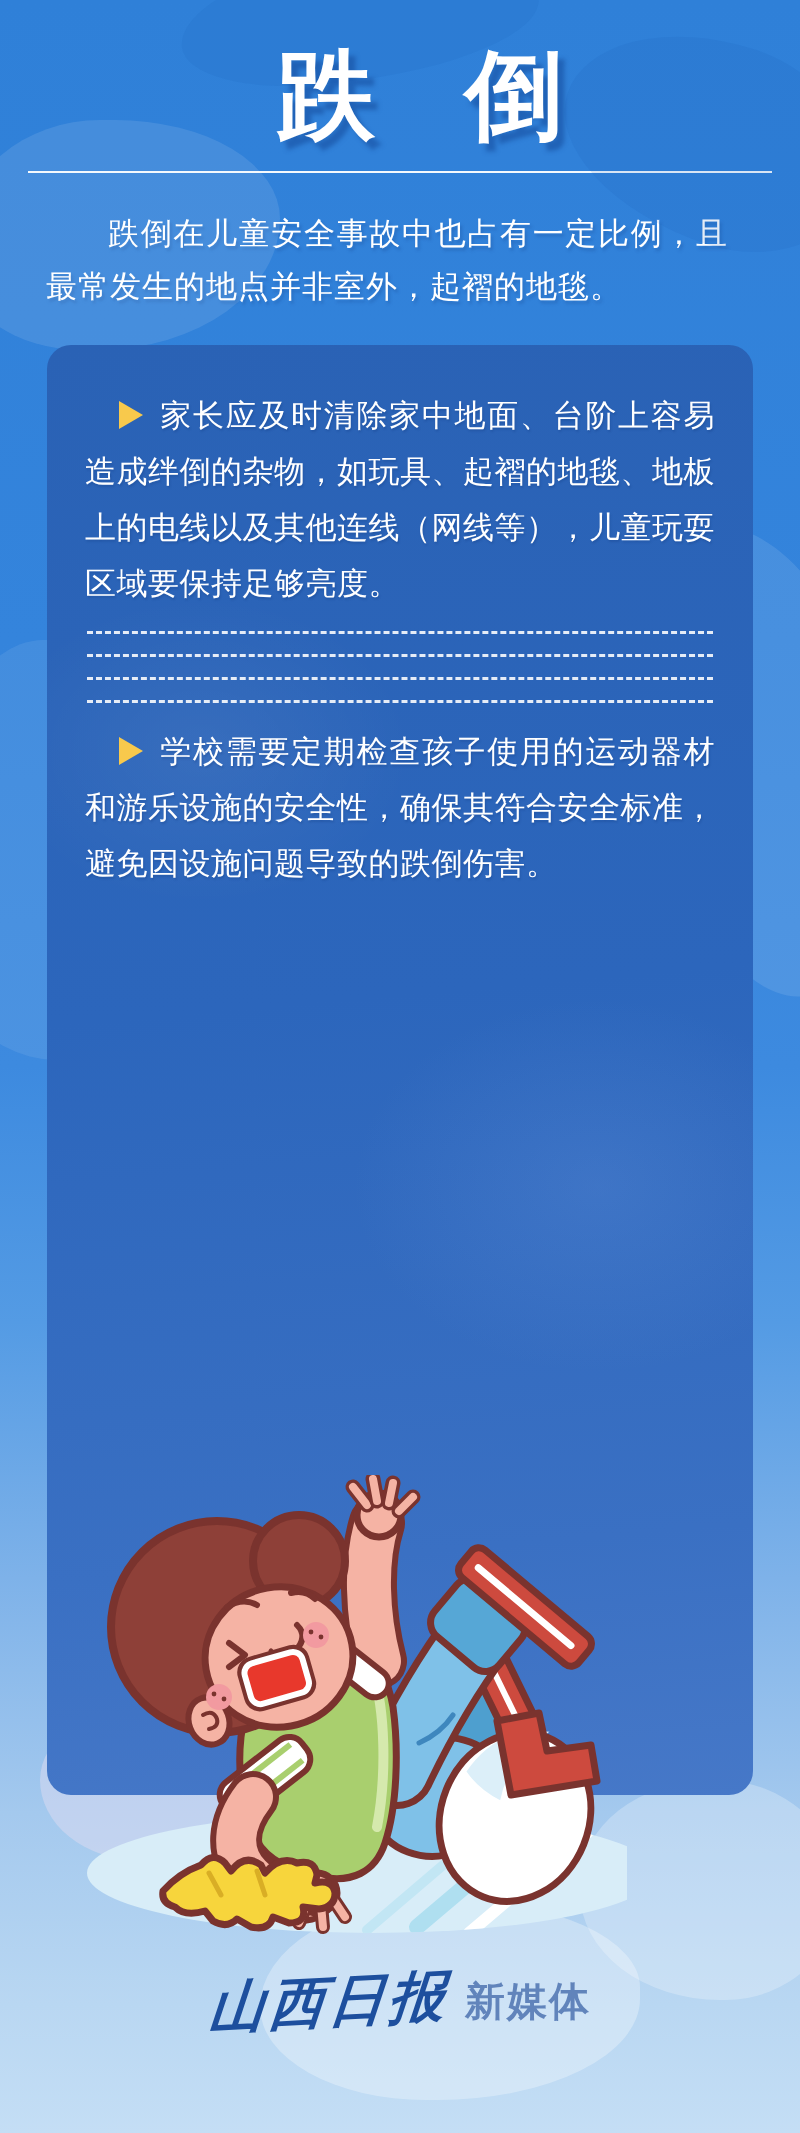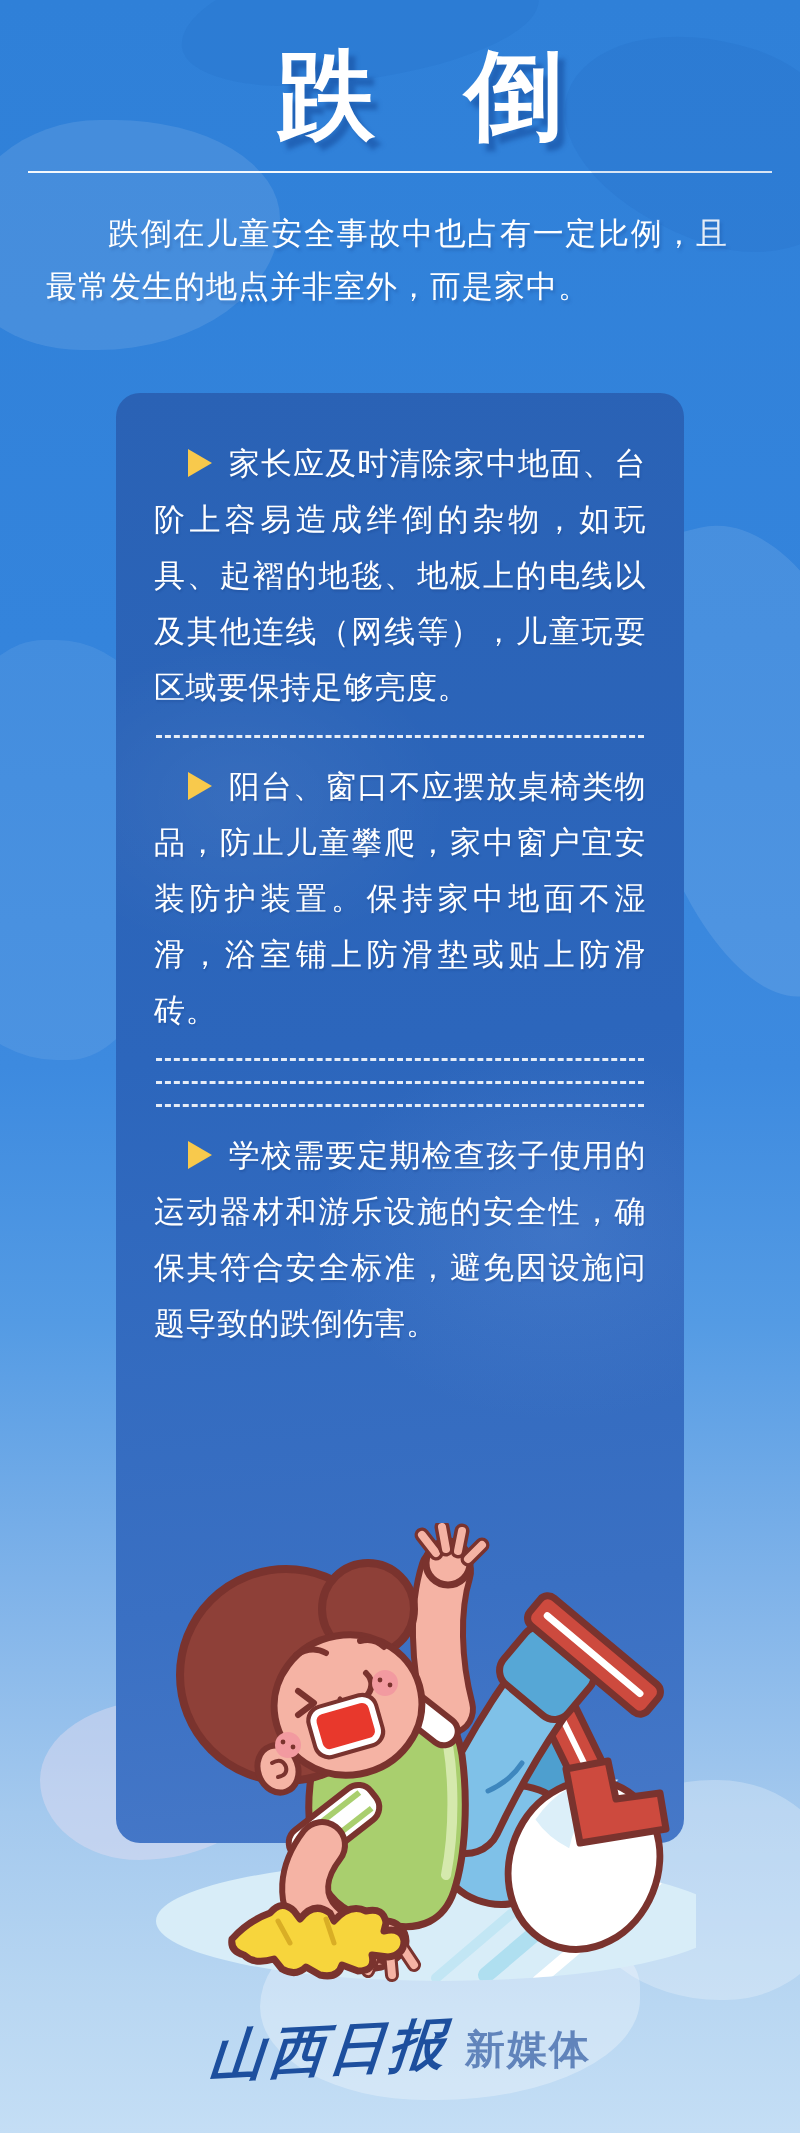--- a/index.html
+++ b/index.html
@@ -31,21 +31,21 @@
   }
   .title-rule{height:2px;background:rgba(255,255,255,.95);margin:24px 28px 0;}
 
   .intro{
     color:#FFFFFF;font-size:31px;line-height:53px;letter-spacing:1px;
     margin:34px 72px 0 46px;text-indent:2em;text-align:justify;
     text-shadow:2px 3px 3px rgba(25,75,150,.35);
   }
 
   .card{
-    position:relative;width:568px;height:1450px;margin:80px auto 0;
+    position:relative;width:706px;height:1450px;margin:32px auto 0;
     box-sizing:border-box;border-radius:24px;padding:42px 38px 0;
     background-image:
       radial-gradient(300px 220px at 22% 28%, rgba(255,255,255,.06), transparent 70%),
       radial-gradient(340px 260px at 78% 58%, rgba(110,155,225,.22), transparent 72%),
       linear-gradient(175deg,#2A62B5 0%,#2C66BC 45%,#3A70C3 82%,#4678C8 100%);
   }
   .tip{
     margin:0;color:#FFFFFF;font-size:31px;line-height:56px;letter-spacing:.5px;
     text-align:justify;text-indent:1.1em;
     text-shadow:1px 2px 2px rgba(20,60,130,.30);
@@ -78,26 +78,25 @@
   <div class="blob b2"></div>
   <div class="blob b3"></div>
   <div class="blob b4"></div>
   <div class="blob b5"></div>
   <div class="blob b6"></div>
   <div class="blob b7"></div>
 
   <h1 class="title">跌倒</h1>
   <div class="title-rule"></div>
 
-  <p class="intro">跌倒在儿童安全事故中也占有一定比例，且最常发生的地点并非室外，而是家中。</p>
+  <p class="intro">跌倒在儿童安全事故中也占有一定比例，且最常发生的地点并非室外，起褶的地毯。</p>
 
   <section class="card">
     <p class="tip"><span class="tri"></span><span>家长应及时清除家中地面、台阶上容易造成绊倒的杂物，如玩具、起褶的地毯、地板上的电线以及其他连线（网线等），儿童玩耍区域要保持足够亮度。</span></p>
     <hr class="sep">
-    <p class="tip"><span class="tri"></span><span>阳台、窗口不应摆放桌椅类物品，防止儿童攀爬，家中窗户宜安装防护装置。保持家中地面不湿滑，浴室铺上防滑垫或贴上防滑砖。</span></p>
     <hr class="sep">
     <hr class="sep">
     <hr class="sep">
     <p class="tip"><span class="tri"></span><span>学校需要定期检查孩子使用的运动器材和游乐设施的安全性，确保其符合安全标准，避免因设施问题导致的跌倒伤害。</span></p>
 
     <svg class="illu" viewBox="0 0 560 470" aria-hidden="true">
       <defs>
         <clipPath id="floorclip">
             <ellipse cx="305" cy="398" rx="285" ry="60"></ellipse>
           </clipPath>

